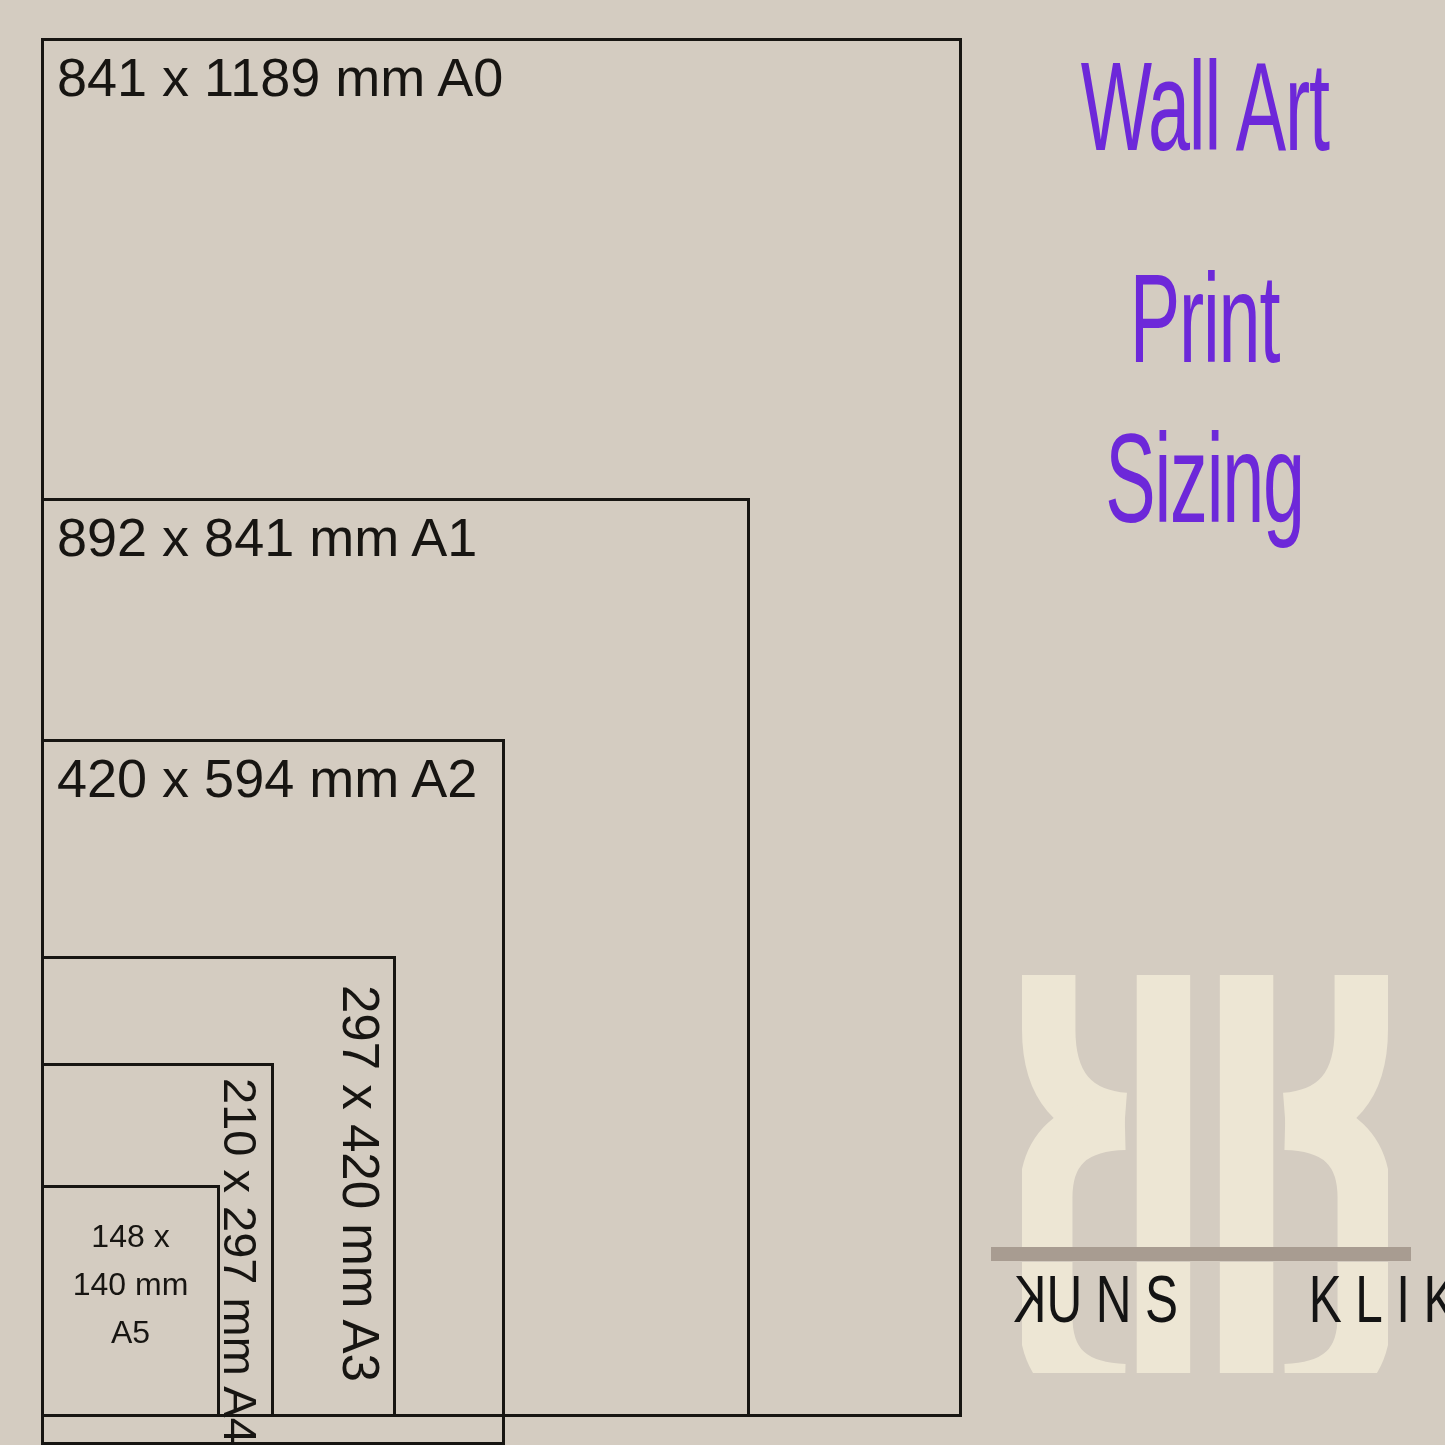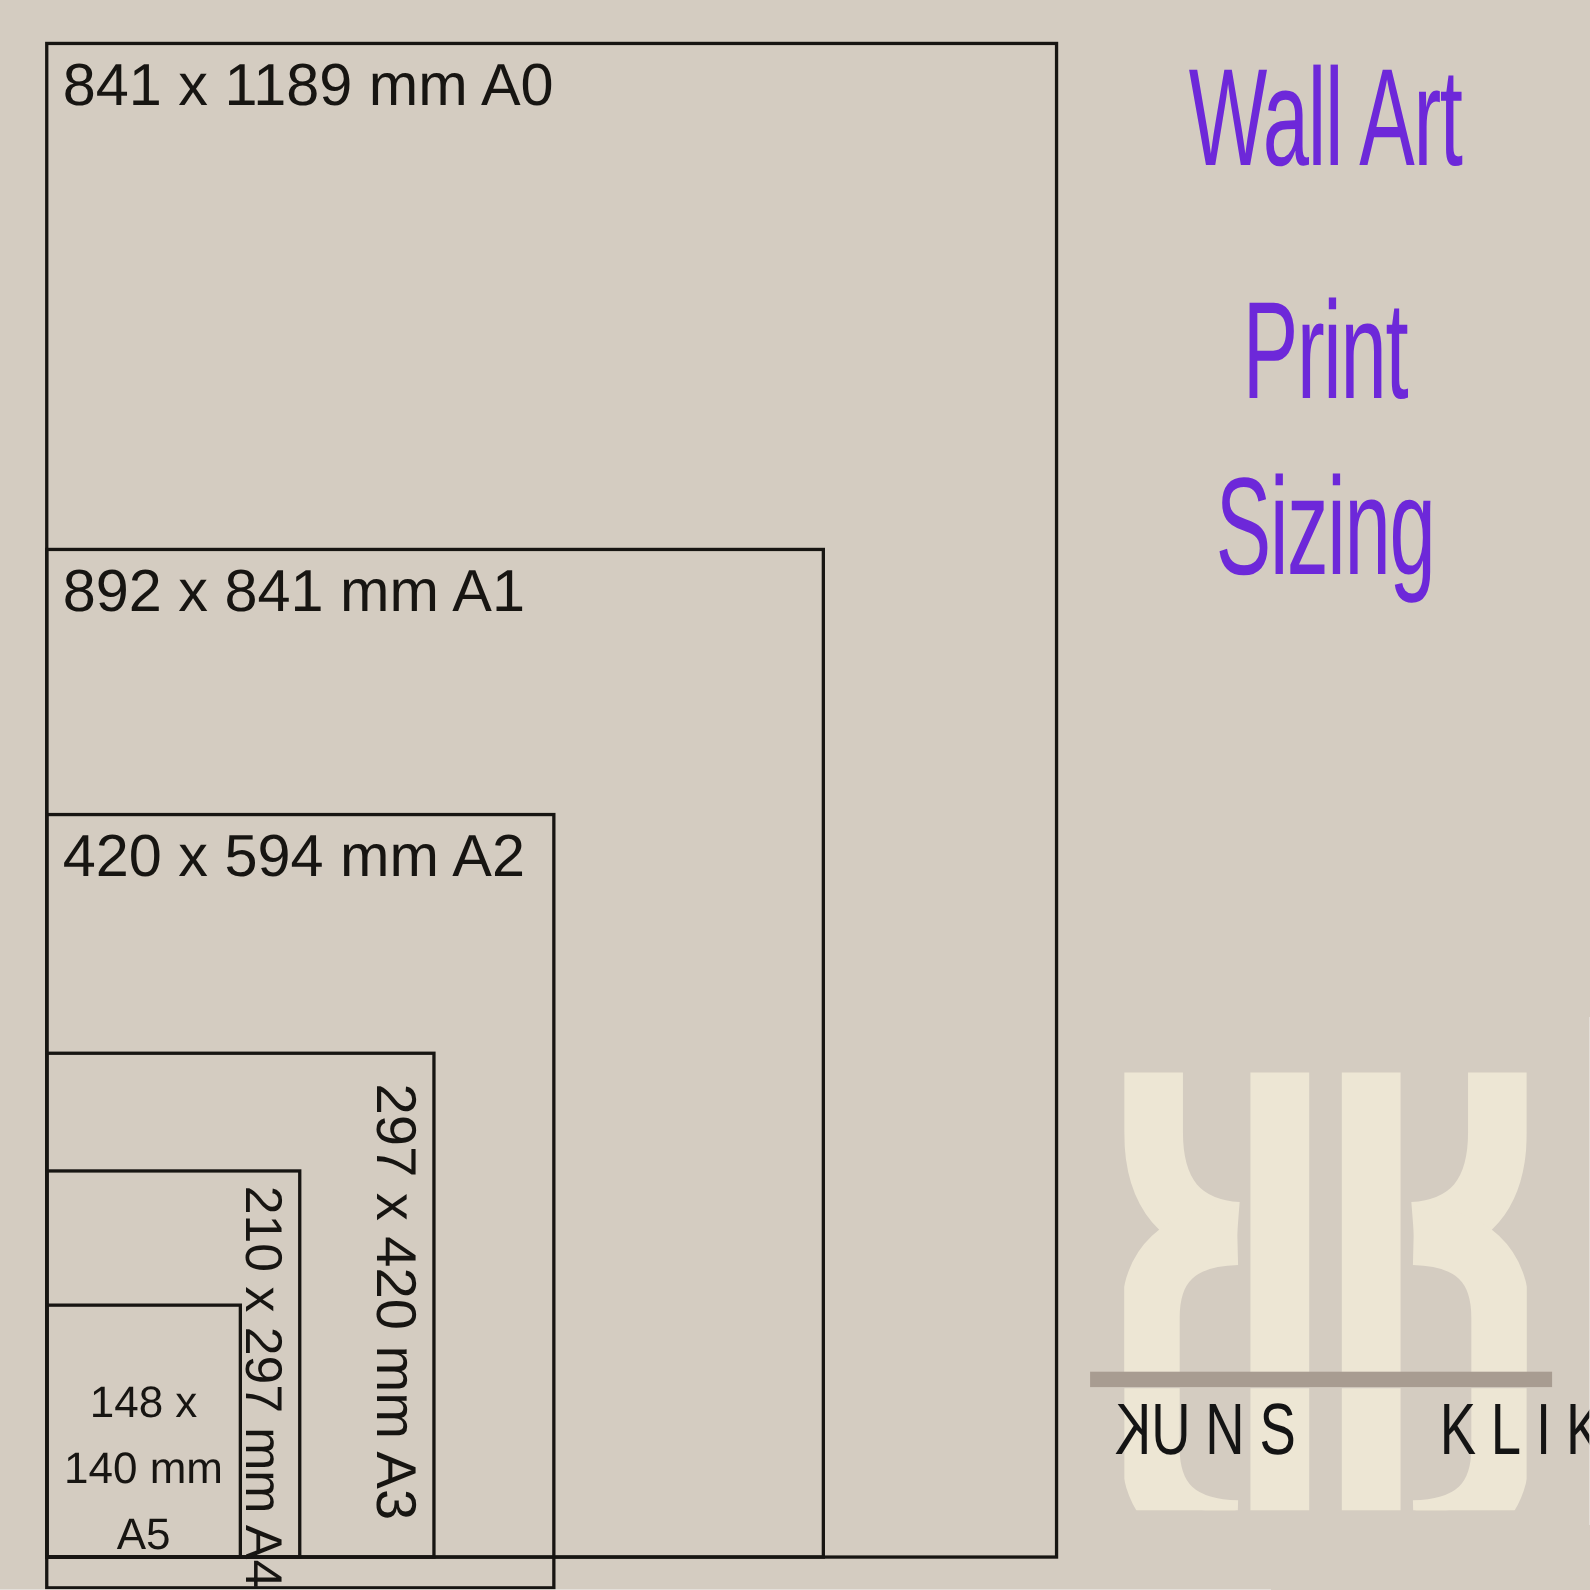--- a/index.html
+++ b/index.html
@@ -39,24 +39,23 @@
     writing-mode: vertical-rl;
     color: #171512;
     white-space: nowrap;
   }
   .vlabel-a3 { right: 3px; top: 26px; font-size: 51px; }
   .vlabel-a4 { right: 3px; top: 12px; font-size: 47px; }
   .a5-label {
     position: absolute;
     left: 0; right: 0; top: 24px;
     text-align: center;
-    font-size: 40px;
+    font-size: 32px;
     line-height: 1.5;
     color: #171512;
-    margin-top: 33px;
   }
 
   
   .title-block { position: absolute; left: 965px; top: 0; width: 480px; }
   .title-line {
     position: absolute;
     left: 0; width: 100%;
     text-align: center;
     font-weight: 400;
     font-size: 126px;

